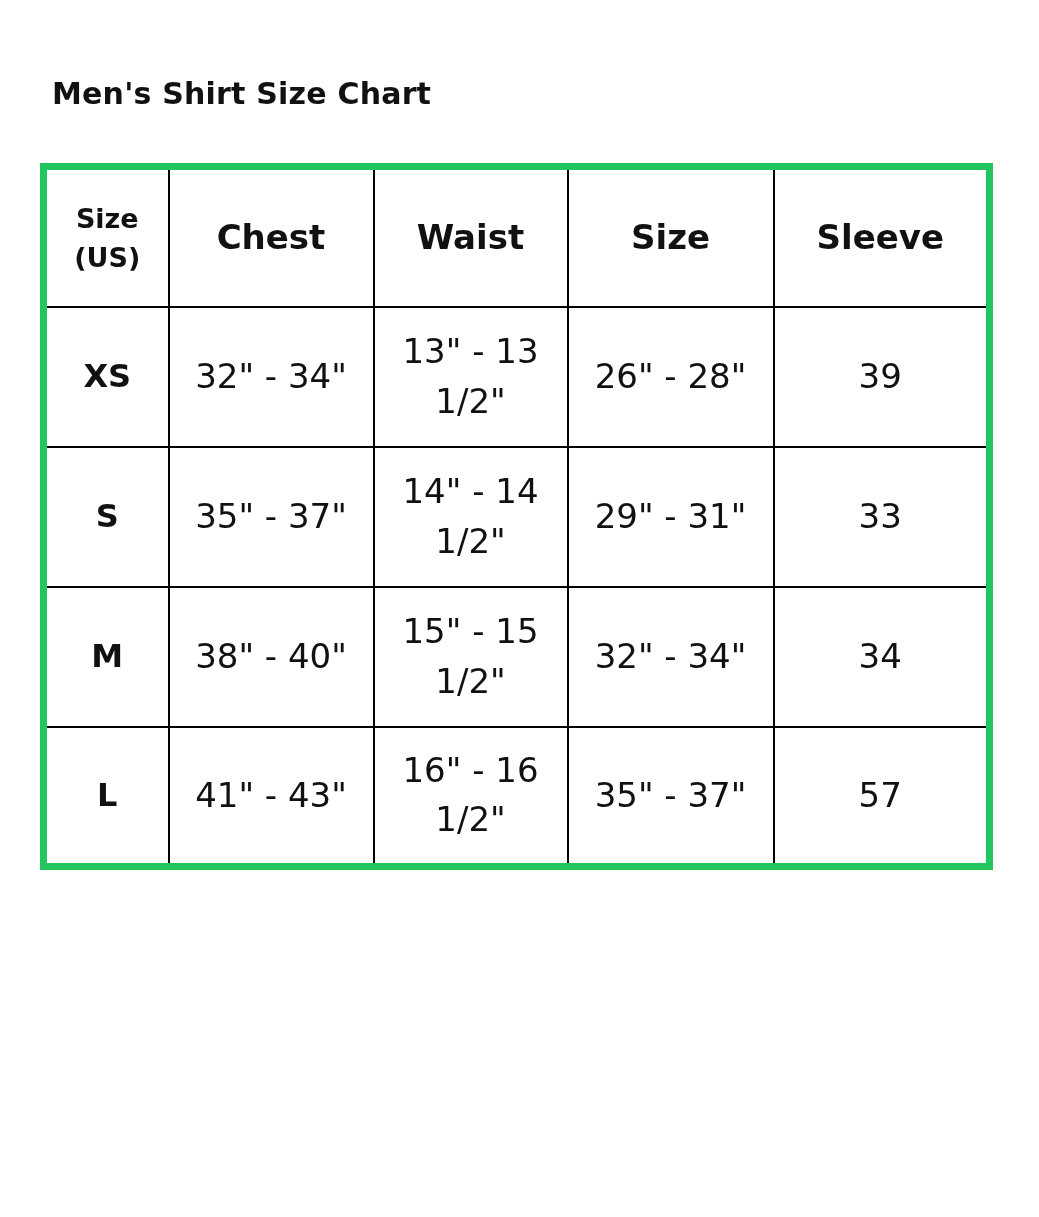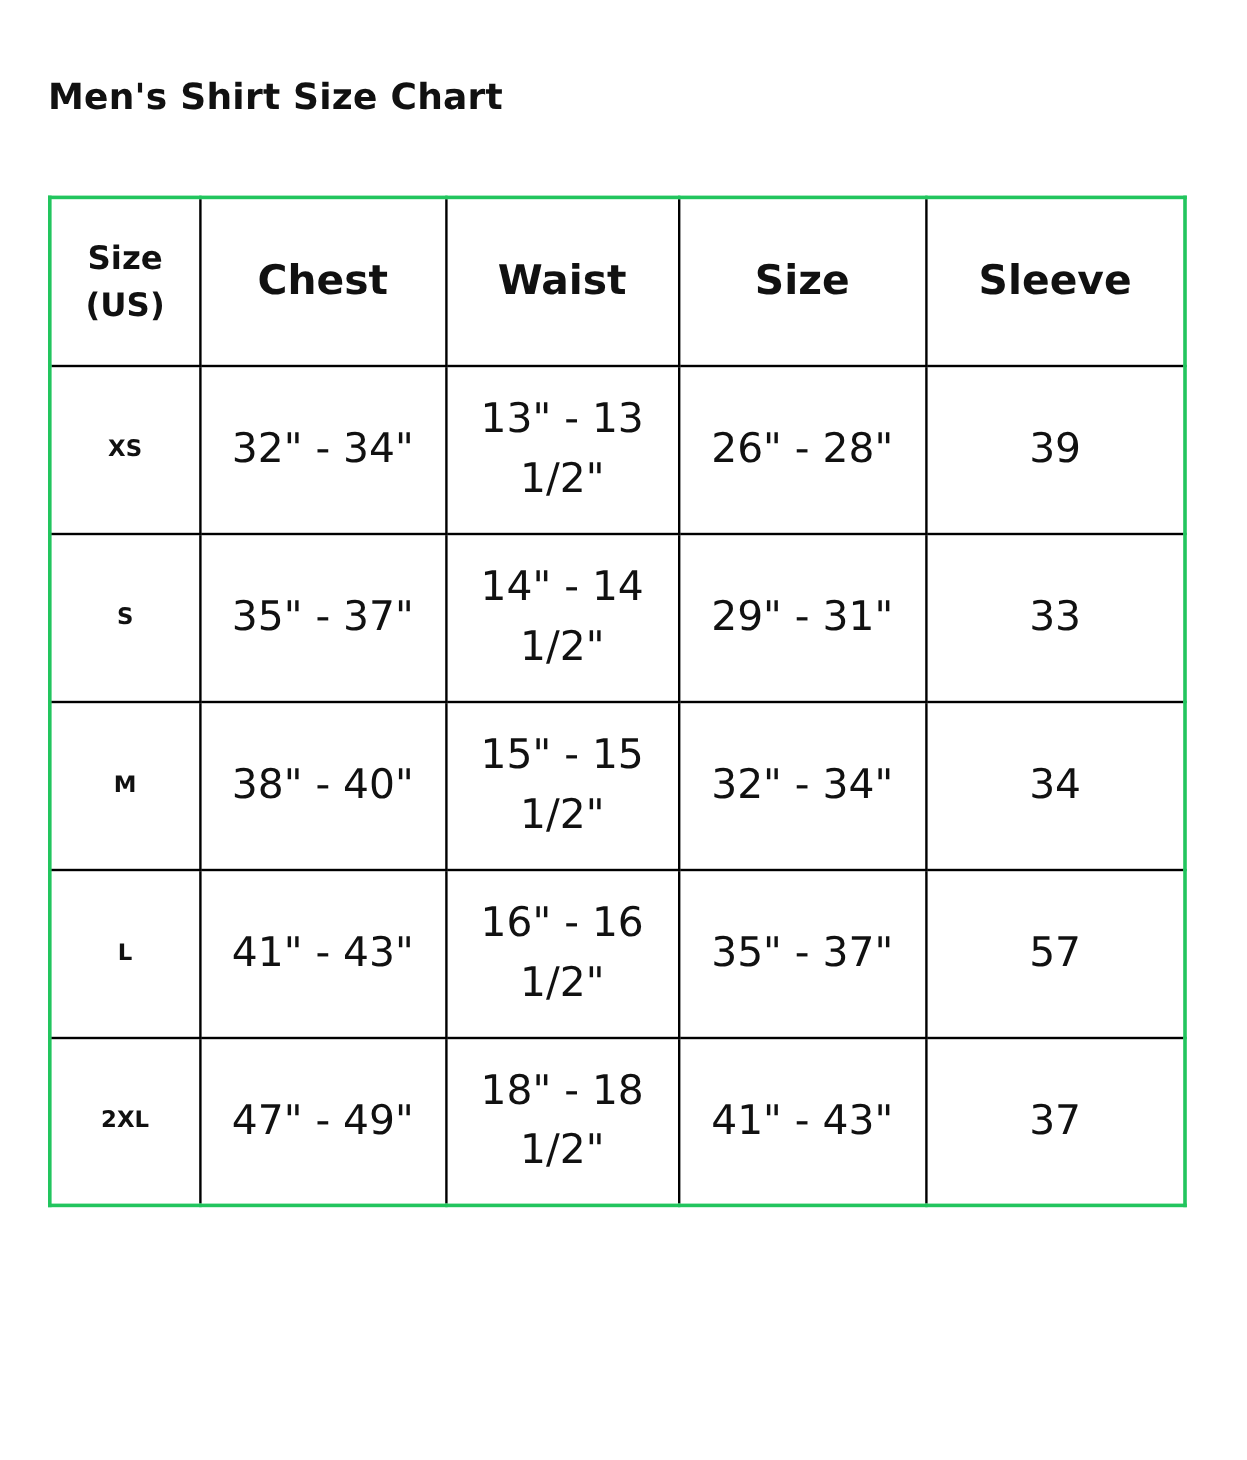--- a/index.html
+++ b/index.html
@@ -22,33 +22,33 @@
     padding: 0;
   }
   .title {
     position: absolute;
     left: 40px;
     top: 64px;
     font-size: 30px;
     font-weight: 700;
     letter-spacing: 0.2px;
     color: #111111;
-    margin: 0;
+    margin: 12px;
   }
   .table-wrap {
     position: absolute;
     left: 40px;
     top: 163px;
     width: 946px;
   }
   table.size-chart {
     border-collapse: collapse;
     table-layout: fixed;
     width: 946px;
-    border: 3px solid #22c55e;
+    border: 7px solid #22c55e;
   }
   table.size-chart col.c-size    { width: 125px; }
   table.size-chart col.c-chest   { width: 205px; }
   table.size-chart col.c-neck    { width: 194px; }
   table.size-chart col.c-waist   { width: 206px; }
   table.size-chart col.c-sleeve  { width: 216px; }
 
   table.size-chart th,
   table.size-chart td {
     border: 2px solid #000000;
@@ -68,21 +68,21 @@
     font-size: 27px;
   }
   table.size-chart tbody tr {
     height: 140px;
   }
   table.size-chart tbody td {
     font-weight: 400;
   }
   table.size-chart tbody td.size-cell {
     font-weight: 700;
-    font-size: 19px;
+    font-size: 32px;
   }
 </style>
 </head>
 <body>
 
 <div class="page">
 
   <h1 class="title">Men's Shirt Size Chart</h1>
 
   <div class="table-wrap">
@@ -125,24 +125,17 @@
           <td>32" - 34"</td>
           <td>34</td>
         </tr>
         <tr>
           <td class="size-cell">L</td>
           <td>41" - 43"</td>
           <td>16" - 16 1/2"</td>
           <td>35" - 37"</td>
           <td>57</td>
         </tr>
-        <tr>
-          <td class="size-cell">2XL</td>
-          <td>47" - 49"</td>
-          <td>18" - 18 1/2"</td>
-          <td>41" - 43"</td>
-          <td>37</td>
-        </tr>
       </tbody>
     </table>
   </div>
 
 </div>
 
 </body></html>

